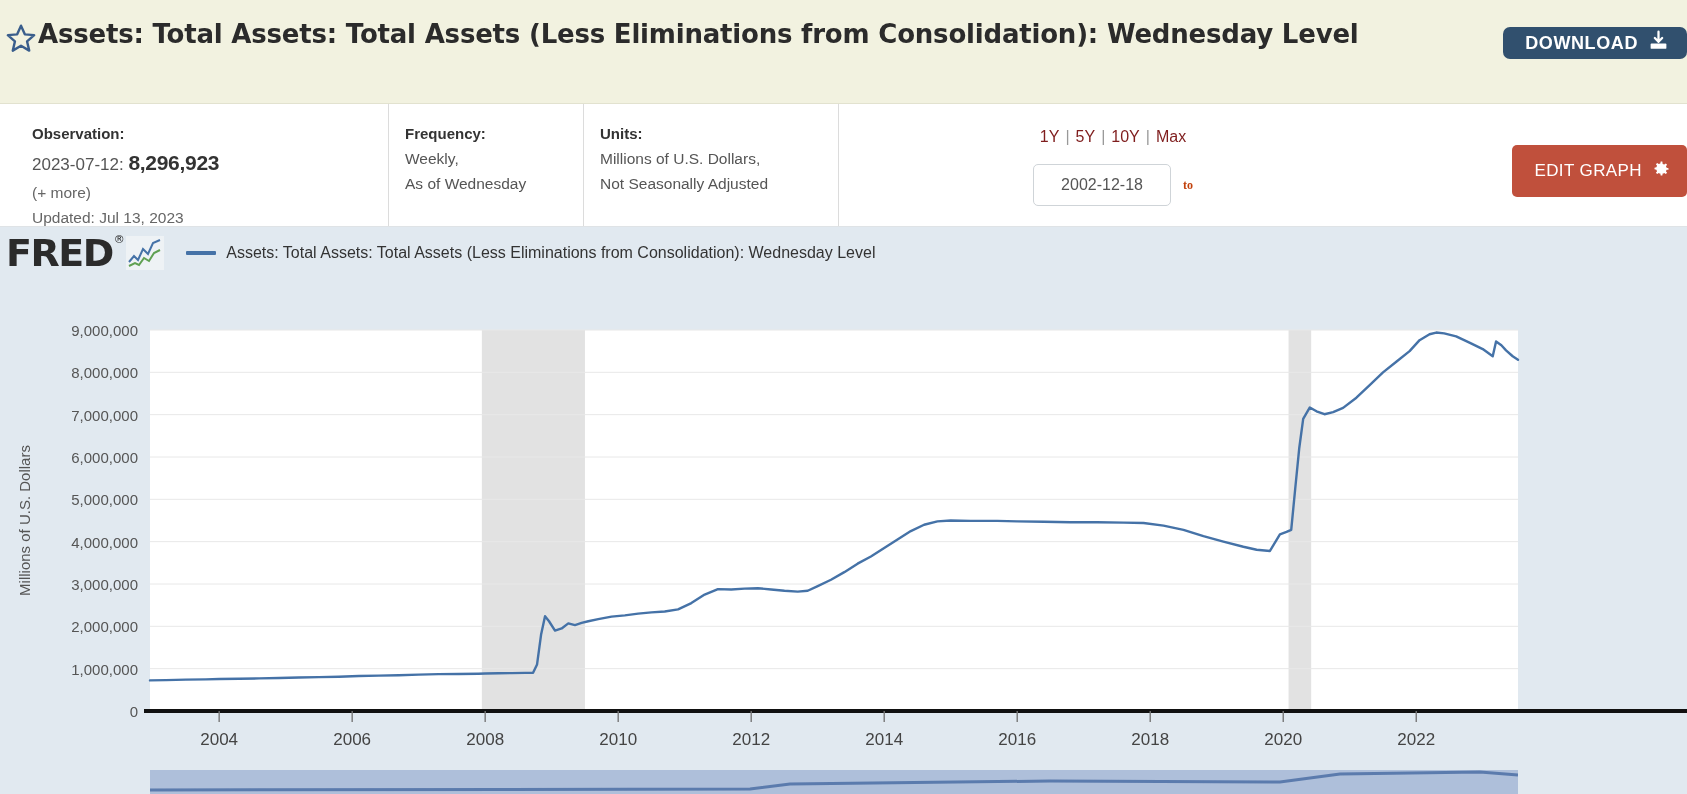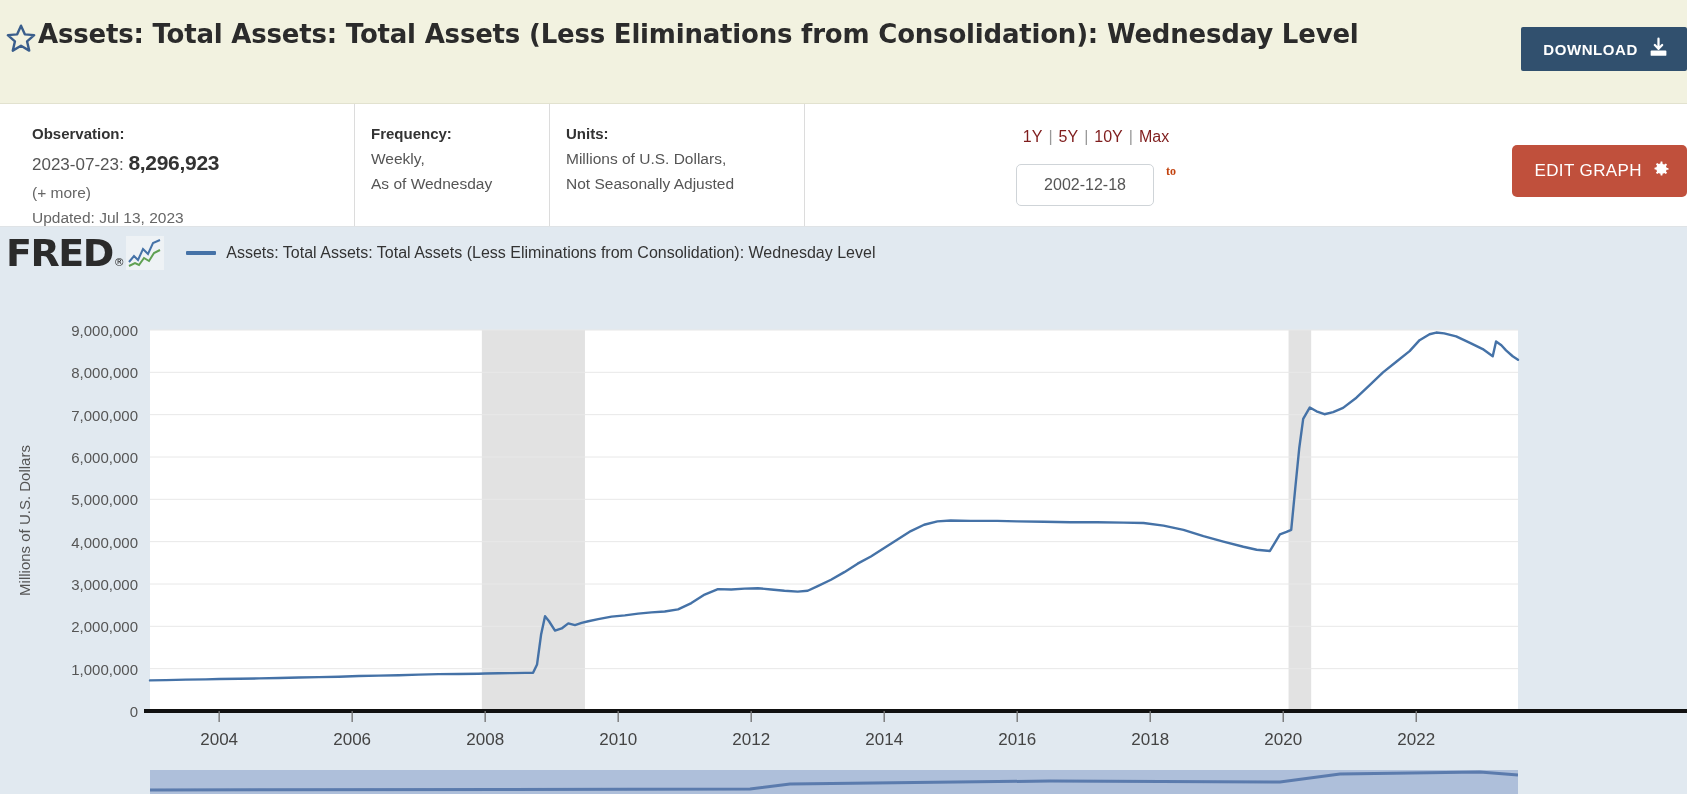--- a/index.html
+++ b/index.html
@@ -55,24 +55,24 @@
     padding-left: 6px;
     margin-top: 5px;
   }
   .download-button {
     position: absolute;
     right: 0px;
     top: 27px;
     background: #31506e;
     color: #ffffff;
     border: none;
-    border-radius: 2px;
-    height: 44px;
+    border-radius: 7px;
+    height: 32px;
     padding: 0 18px 0 22px;
-    font-size: 15px;
+    font-size: 18px;
     font-weight: bold;
     letter-spacing: 0.6px;
     display: flex;
     align-items: center;
     gap: 10px;
     cursor: pointer;
     font-family: "Liberation Sans", sans-serif;
   }
   .download-button .dl-icon { display: block; }
 
@@ -86,21 +86,21 @@
     box-sizing: border-box;
     border-bottom: 1px solid #dfe3e6;
   }
   .meta-col {
     box-sizing: border-box;
     padding: 18px 20px 10px 0;
     font-size: 15.5px;
     color: #555555;
     line-height: 1.62;
   }
-  .meta-col.obs { padding-left: 32px; width: 355px; border-right: 1px solid #dcdcdc; }
+  .meta-col.obs { padding-left: 32px; width: 389px; border-right: 1px solid #dcdcdc; }
   .meta-col.units { padding-left: 16px; width: 255px; border-right: 1px solid #dcdcdc; }
   .meta-col.freq { padding-left: 16px; width: 195px; border-right: 1px solid #dcdcdc; }
   .meta-label {
     font-weight: bold;
     color: #333333;
     font-size: 15px;
   }
   .obs-value {
     font-size: 17px;
     color: #555555;
@@ -133,21 +133,21 @@
   }
   .range-links a {
     color: #7f1d1d;
     text-decoration: none;
     cursor: pointer;
     padding: 0 1px;
   }
   .range-links .sep { color: #999999; padding: 0 5px; }
   .date-inputs {
     display: flex;
-    align-items: flex-start;
+    align-items: center;
     justify-content: center;
     gap: 12px;
     margin-top: 18px;
     padding-right: 300px;
   }
   .date-input {
     width: 138px;
     height: 42px;
     border: 1px solid #cfd4d8;
     border-radius: 5px;
@@ -192,21 +192,20 @@
     padding-left: 6px;
   }
   .fred-logo {
     font-family: "DejaVu Sans", sans-serif;
     font-size: 38px;
     font-weight: bold;
     color: #2b2b2b;
     letter-spacing: -1.5px;
     line-height: 1;
     display: flex;
-    align-items: flex-end;
   }
   .fred-logo .reg {
     font-size: 11px;
     font-weight: normal;
     margin-left: 1px;
     margin-bottom: 4px;
   }
   .fred-spark {
     width: 38px;
     height: 34px;
@@ -274,21 +273,21 @@
       </svg>
     </span>
   </button>
 </div>
 
 <div class="meta-bar">
 
   <div class="meta-col obs">
     <div class="meta-label">Observation:</div>
     <div class="obs-value">
-      <span>2023-07-23:</span>
+      <span>2023-07-12:</span>
       <b>8,296,923</b>
     </div>
     <div><a class="more-link">(+ more)</a></div>
     <div class="updated-text">Updated: Jul 13, 2023</div>
   </div>
 
   <div class="meta-col freq">
     <div class="meta-label">Frequency:</div>
     <div>Weekly,</div>
     <div>As of Wednesday</div>

